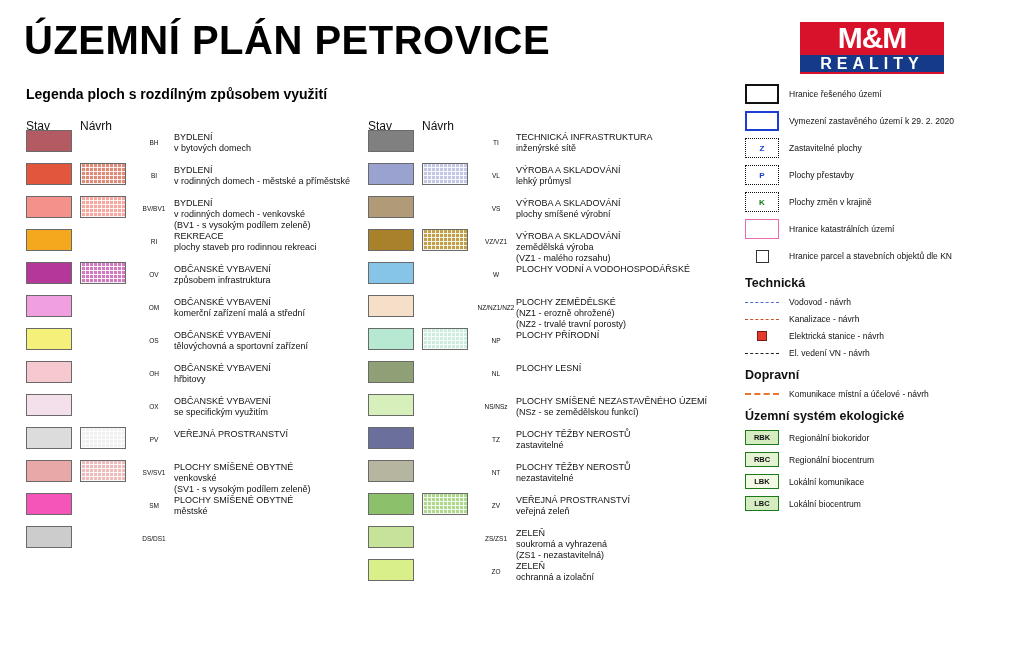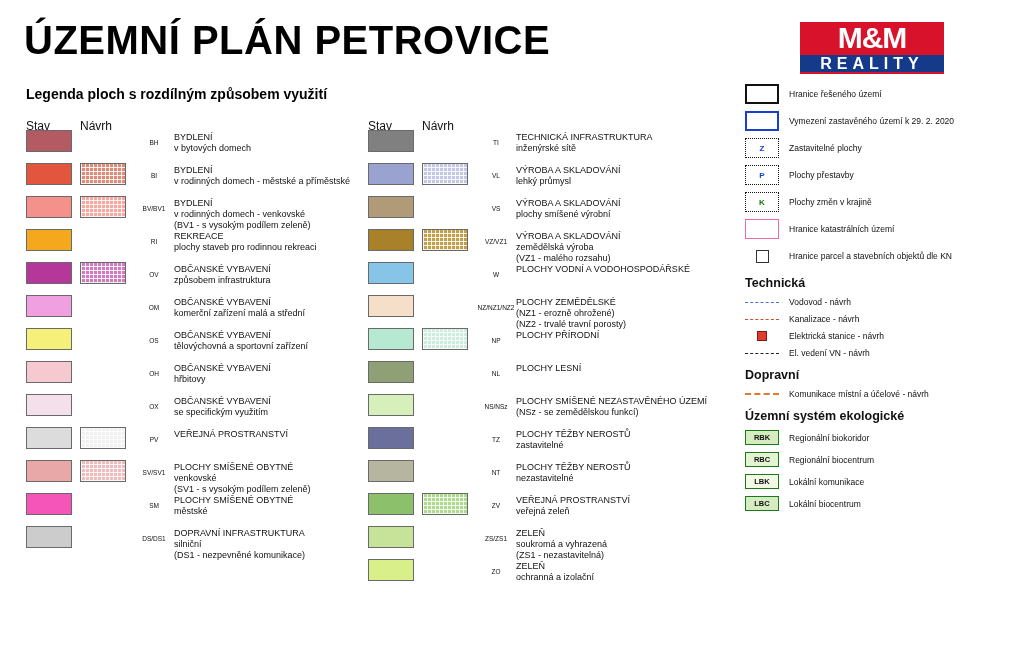--- a/index.html
+++ b/index.html
@@ -239,25 +239,20 @@
         <div class="l1">PLOCHY SMÍŠENÉ OBYTNÉ</div>
         <div class="l2">městské</div>
       </div>
     </div>
     <div class="row">
       <div class="sw-wrap">
         <div class="swatch" style="background: rgb(204, 204, 204);"></div>
       </div>
       <div class="sw-wrap2"></div>
       <div class="code">DS/DS1</div>
-      <div class="desc">
-        <div class="l1">DOPRAVNÍ INFRASTRUKTURA</div>
-        <div class="l2">silniční</div>
-        <div class="l2">(DS1 - nezpevněné komunikace)</div>
-      </div>
     </div>
   </div>
 <div class="legend-col" id="right-col" style="left:368px;top:130px;width:350px;">
     <div class="row">
       <div class="sw-wrap">
         <div class="swatch" style="background: rgb(128, 128, 128);"></div>
       </div>
       <div class="sw-wrap2"></div>
       <div class="code">TI</div>
       <div class="desc">

